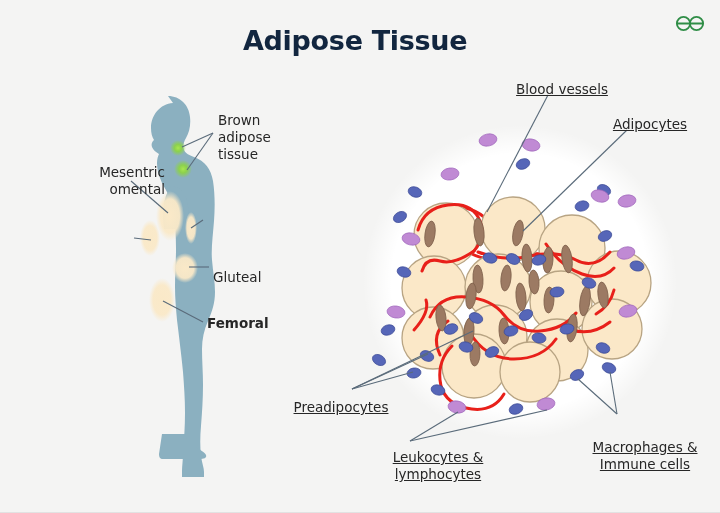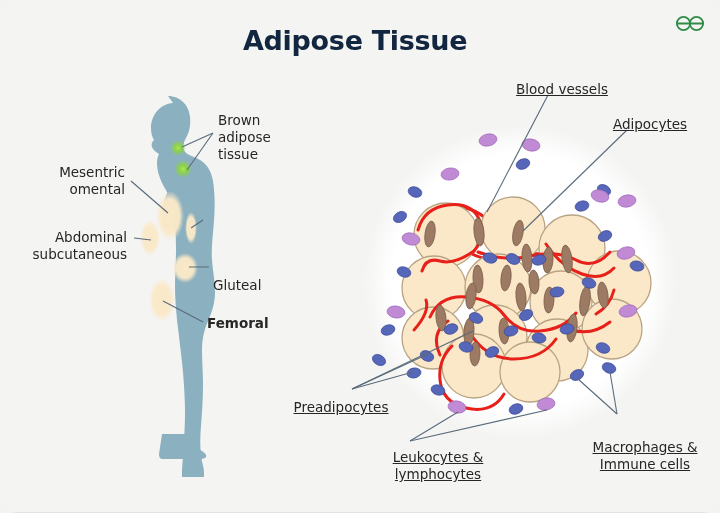--- a/index.html
+++ b/index.html
@@ -7,21 +7,20 @@
     width:720px;height:513px;
     background:#f3f3f3;
     font-family:"DejaVu Sans", sans-serif;
     overflow:hidden;
   }
   #page{
     position:relative;
     width:720px;height:513px;
     background:#f4f4f3;
     overflow:hidden;
-    border-radius:18px;
   }
   #page::after{
     content:"";
     position:absolute;left:0;right:0;bottom:0;height:1px;
     background:#e2e2e2;
   }
   .title{
     position:absolute;
     left:243px; top:25px;
     font-family:"DejaVu Sans", sans-serif;
@@ -267,25 +266,23 @@
       <line x1="410" y1="441" x2="458" y2="412"></line>
       <line x1="410" y1="441" x2="547" y2="410"></line>
       <line x1="617" y1="414" x2="578" y2="379"></line>
       <line x1="617" y1="414" x2="610" y2="372"></line>
     </g>
   </svg>
 
   <div class="lbl" style="left:218px; top:112px;">Brown
 adipose
 tissue</div>
-  <div class="lbl r" style="left:0px; top:164px; width:125px;">Mesentric
+  <div class="lbl r" style="left:0px; top:164px; width:125px;padding-left:40px;">Mesentric
 omental</div>
-  <div class="lbl r" style="left:0px; top:229px; width:127px;">Abdominal
-subcutaneous</div>
-  <div class="lbl" style="left:213px; top:277px;">Gluteal</div>
+  <div class="lbl" style="left:213px; top:269px;">Gluteal</div>
   <div class="lbl" style="left:207px; top:315px;font-weight:bold;">Femoral</div>
 
   <div class="lbl c" style="left:482px; top:81px; width:160px;">Blood vessels</div>
   <div class="lbl c" style="left:271px; top:399px; width:140px;">Preadipocytes</div>
   <div class="lbl c" style="left:592px; top:116px; width:116px;">Adipocytes</div>
   <div class="lbl c" style="left:368px; top:449px; width:140px;">Leukocytes &amp;
 lymphocytes</div>
   <div class="lbl c" style="left:573px; top:426px; width:144px;margin-top:13px;">Macrophages &amp;
 Immune cells</div>
 

